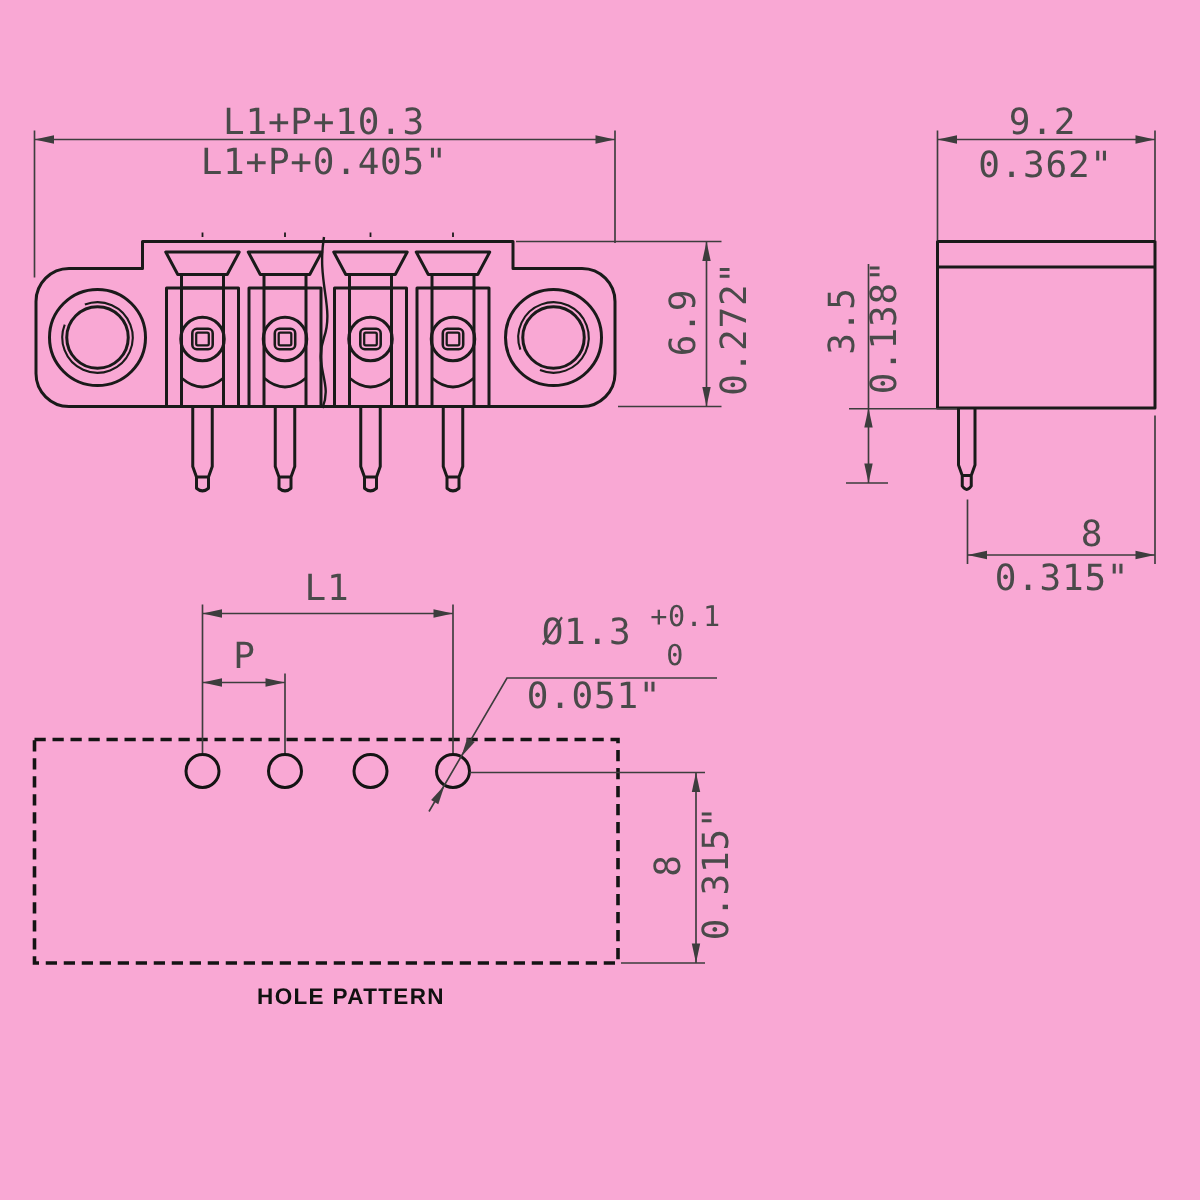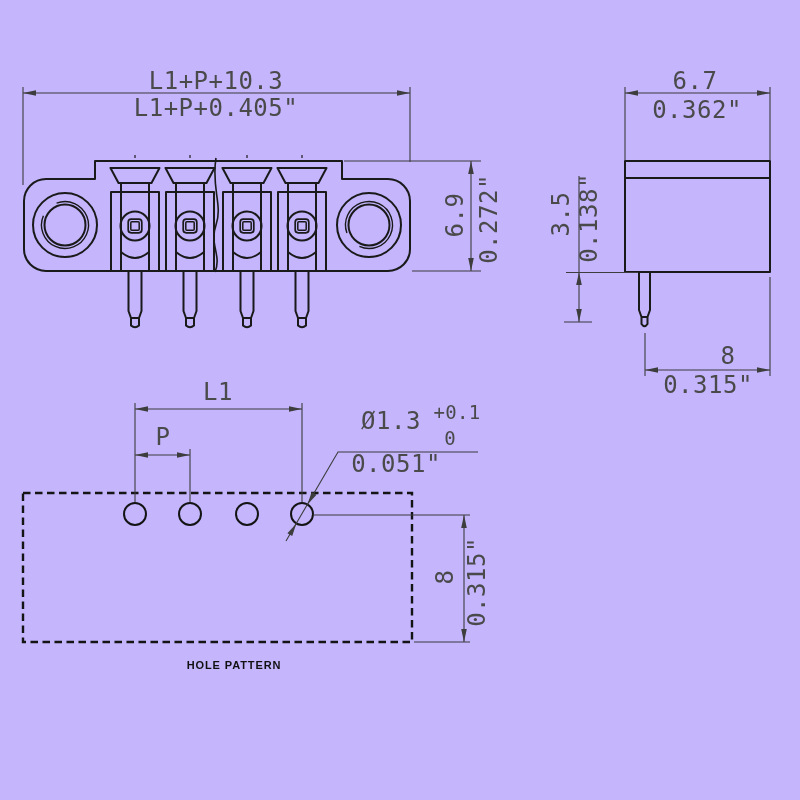--- a/index.html
+++ b/index.html
@@ -1,33 +1,33 @@
 <!DOCTYPE html>
 <html><head>
 <meta charset="utf-8">
 <style>
   html,body{margin:0;padding:0;background:#fff;}
-  .canvas{position:relative;width:800px;height:800px;background:#c4b5fd;overflow:hidden;}
+  .canvas{position:relative;width:800px;height:800px;background:#f9a8d4;overflow:hidden;}
   svg{position:absolute;left:0;top:0;}
   .t{
     position:absolute;
     font-family:"DejaVu Sans Mono",monospace;
     font-size:24px;
     color:#4a4a4a;
     letter-spacing:.5px;
     white-space:nowrap;
     transform:translate(-50%,-50%);
     line-height:1;
   }
   .rot{transform:translate(-50%,-50%) rotate(-90deg);}
   .small{font-size:19px;letter-spacing:.3px;}
   .caption{
     font-family:"Liberation Sans",sans-serif;
     font-weight:bold;
-    font-size:11px;
+    font-size:15px;
     color:#111;
     letter-spacing:.9px;
   }
 </style>
 </head>
 <body>
 
 <div class="canvas">
 
 <svg width="800" height="800" viewBox="0 0 800 800">
@@ -158,21 +158,21 @@
     <polygon points="307.5,504.5 316.5,494.7 311.6,491.9"></polygon>
     <polygon points="296.4,523.5 292.2,536.1 287.4,533.3"></polygon>
   </g>
 </svg>
 
   <div class="t" style="left:216px;top:81px">L1+P+10.3</div>
   <div class="t" style="left:216px;top:108px">L1+P+0.405"</div>
   <div class="t rot" style="left:455px;top:215px">6.9</div>
   <div class="t rot" style="left:489px;top:219px">0.272"</div>
 
-  <div class="t" style="left:695px;top:81px">6.7</div>
+  <div class="t" style="left:695px;top:81px">9.2</div>
   <div class="t" style="left:697px;top:110px">0.362"</div>
   <div class="t rot" style="left:561px;top:214px">3.5</div>
   <div class="t rot" style="left:589px;top:218px">0.138"</div>
   <div class="t" style="left:728px;top:356px">8</div>
   <div class="t" style="left:708px;top:385px">0.315"</div>
 
   <div class="t" style="left:218px;top:392px">L1</div>
   <div class="t" style="left:163px;top:437px">P</div>
   <div class="t" style="left:391px;top:421px">Ø1.3</div>
   <div class="t small" style="left:457px;top:412px">+0.1</div>

